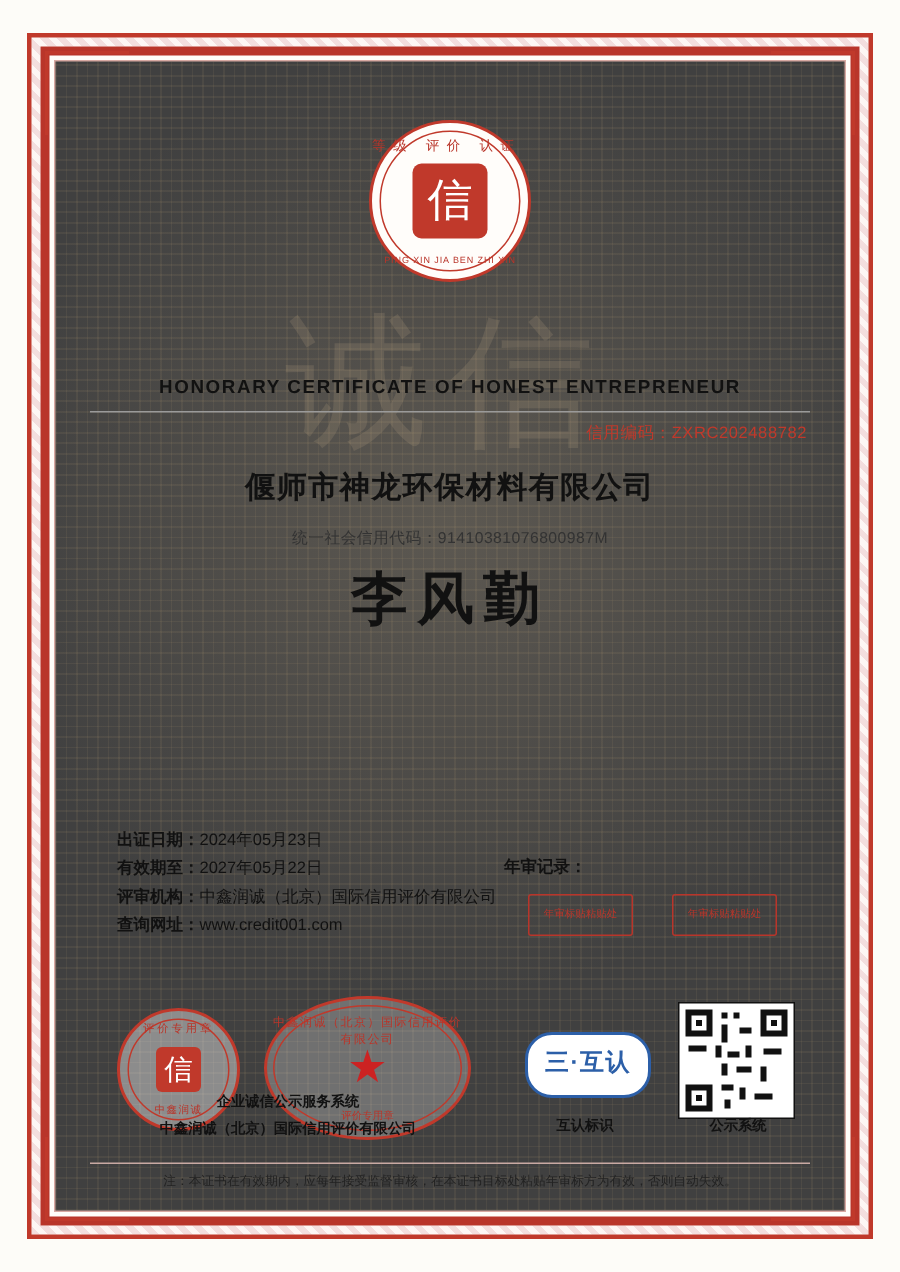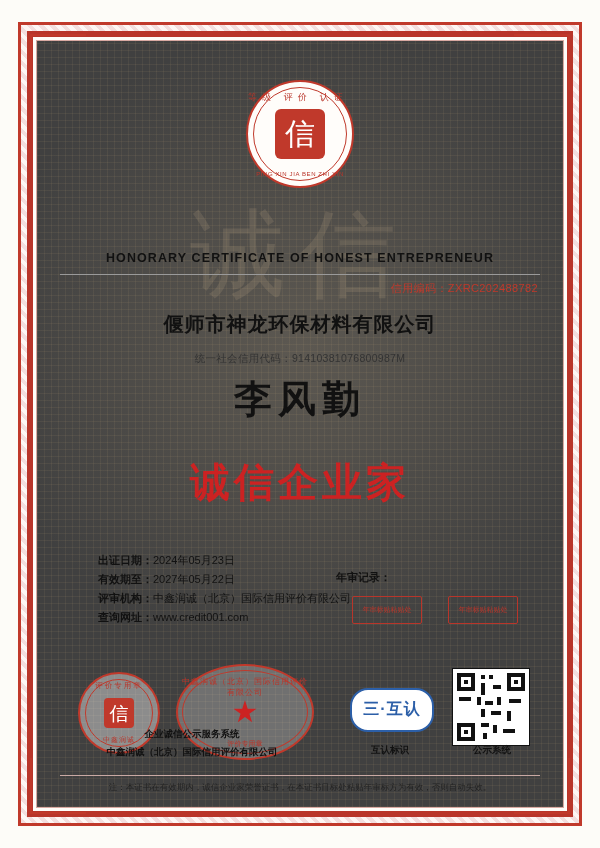--- a/index.html
+++ b/index.html
@@ -128,21 +128,21 @@
     position:absolute;left:0;right:0;top:455px;
     text-align:center;font-size:40px;font-weight:bold;color:#cc2222;
     font-family:"DejaVu Serif", serif;letter-spacing:4px;
   }
 
   
   .details{
     position:absolute;left:78px;top:551px;
     font-size:11px;color:#111;line-height:19px;
   }
-  .details .row span.k{font-weight:bold;margin-left:20px;}
+  .details .row span.k{font-weight:bold;}
   .annual{
     position:absolute;left:336px;top:570px;
     font-size:11px;font-weight:bold;color:#111;
   }
   .stampbox{
     position:absolute;top:596px;width:68px;height:26px;
     border:1px solid #b9352a;border-radius:2px;
     font-size:7px;color:#b9352a;text-align:center;line-height:26px;
   }
   .stampbox.one{left:352px;}
@@ -225,21 +225,20 @@
   <div class="credit-no">
     <span>信用编码：</span><span>ZXRC202488782</span>
   </div>
 
   <div class="company">偃师市神龙环保材料有限公司</div>
   <div class="uscc">
     <span>统一社会信用代码：</span><span>91410381076800987M</span>
   </div>
 
   <div class="person">李风勤</div>
-  <div class="award">诚信企业家</div>
 
   <div class="details">
     <div class="row"><span class="k">出证日期：</span><span>2024年05月23日</span></div>
     <div class="row"><span class="k">有效期至：</span><span>2027年05月22日</span></div>
     <div class="row"><span class="k">评审机构：</span><span>中鑫润诚（北京）国际信用评价有限公司</span></div>
     <div class="row"><span class="k">查询网址：</span><span>www.credit001.com</span></div>
   </div>
 
   <div class="annual">年审记录：</div>
   <div class="stampbox one">年审标贴粘贴处</div>
@@ -289,14 +288,14 @@
     <div class="cell" style="left:40px;top:56px;width:4px;height:8px;"></div>
     <div class="cell" style="left:50px;top:60px;width:12px;height:4px;"></div>
     <div class="cell" style="left:30px;top:64px;width:4px;height:6px;"></div>
   </div>
 
   <div class="cap c1">企业诚信公示服务系统</div>
   <div class="cap c2">中鑫润诚（北京）国际信用评价有限公司</div>
   <div class="cap c3">互认标识</div>
   <div class="cap c4">公示系统</div>
 
-  <div class="footnote">注：本证书在有效期内，诚信企业家荣誉证书，在本证书目标处粘贴年审标方为有效，否则自动失效。</div>
+  <div class="footnote">注：本证书在有效期内，应每年接受监督审核，在本证书目标处粘贴年审标方为有效，否则自动失效。</div>
 </div>
 
 </body></html>

